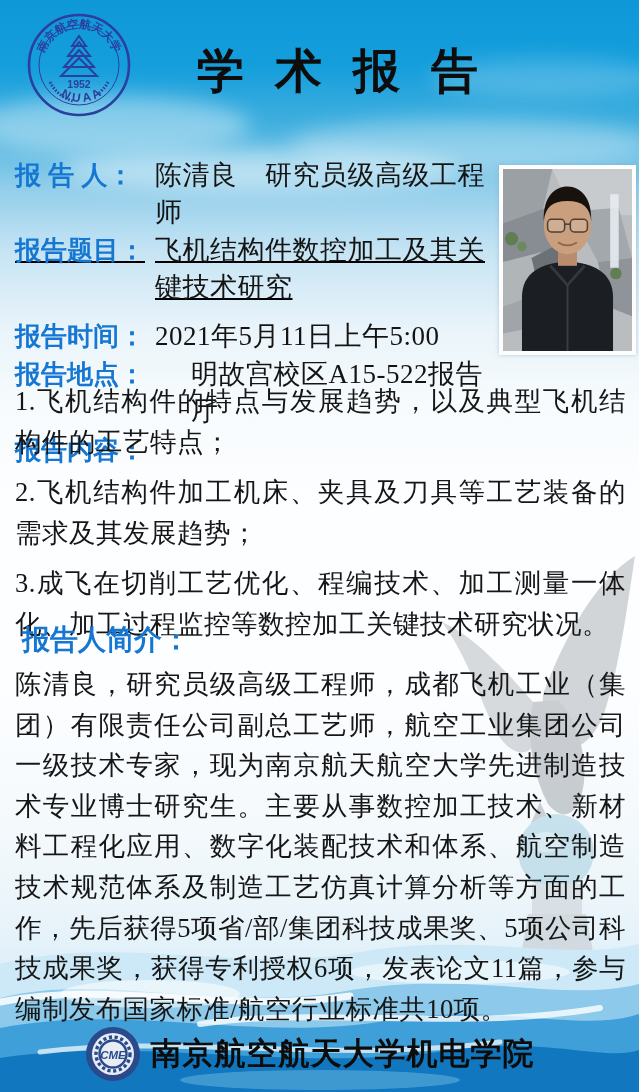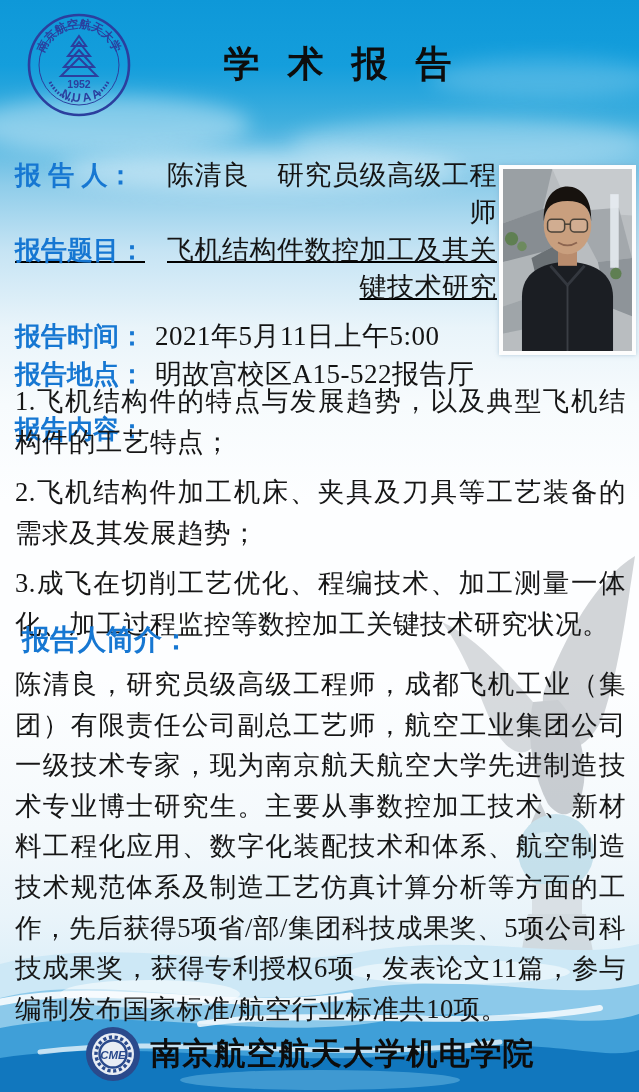--- a/index.html
+++ b/index.html
@@ -15,38 +15,38 @@
   .c1{left:-30px;top:96px;width:280px;height:58px;opacity:.38;}
   .c2{left:290px;top:118px;width:360px;height:52px;opacity:.30;}
   .c3{left:430px;top:58px;width:230px;height:40px;opacity:.20;}
   .c4{left:60px;top:150px;width:400px;height:40px;opacity:.45;}
 
   
   .seal{position:absolute;left:26px;top:12px;width:106px;height:106px;z-index:3;}
   .title{
     position:absolute;left:90px;right:45px;top:40px;z-index:3;
     text-align:center;font-family:"Liberation Sans",sans-serif;
-    font-weight:900;font-size:36px;color:#0d0d0d;letter-spacing:9px;white-space:nowrap;
+    font-weight:900;font-size:47px;color:#0d0d0d;letter-spacing:9px;white-space:nowrap;
   }
 
   
   .info{position:absolute;left:15px;top:157px;width:482px;z-index:3;}
   .info-row{display:flex;align-items:flex-start;}
   .info-label{
     flex:0 0 140px;font-family:"Liberation Sans",sans-serif;font-weight:800;
     font-size:26px;line-height:37px;color:#1677d2;white-space:nowrap;
   }
   .info-value{
-    font-size:27px;line-height:37px;color:#141414;letter-spacing:.5px;text-align:right;
+    font-size:27px;line-height:37px;color:#141414;letter-spacing:.5px;
   }
   .row-person  {margin-bottom:1px;}
   .row-topic   {margin-bottom:7px;text-decoration:underline;}
   .row-topic .info-value{width:342px;}
   .row-time    {margin-bottom:1px;margin-top:12px;}
-  .row-place   {margin-bottom:18px;}
+  .row-place   {margin-bottom:2px;gap:36px;}
 
   
   .photo{
     position:absolute;left:499px;top:165px;width:137px;height:190px;z-index:3;
     border:4px solid #fdfdfd;box-sizing:border-box;background:#b9bdc0;
     box-shadow:0 0 4px rgba(120,160,190,.5);
   }
   .photo svg{display:block;width:100%;height:100%;}
 
   

